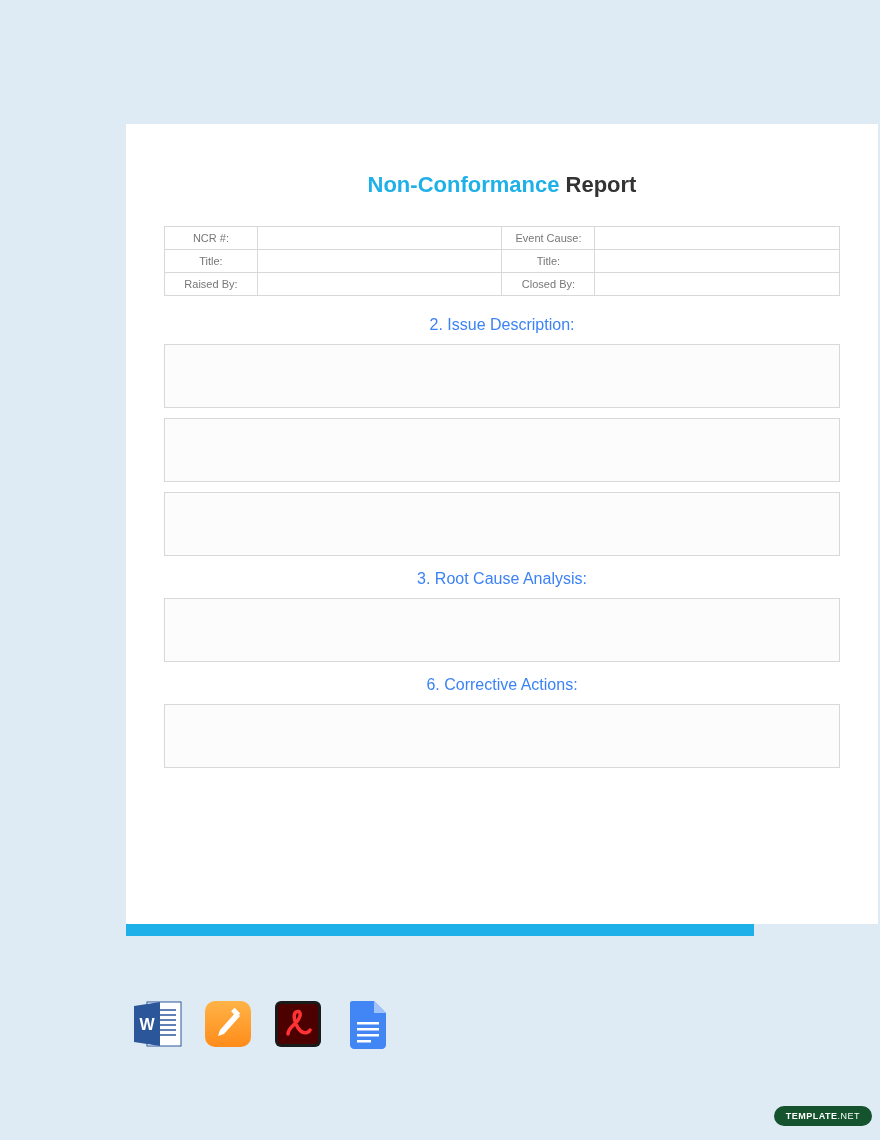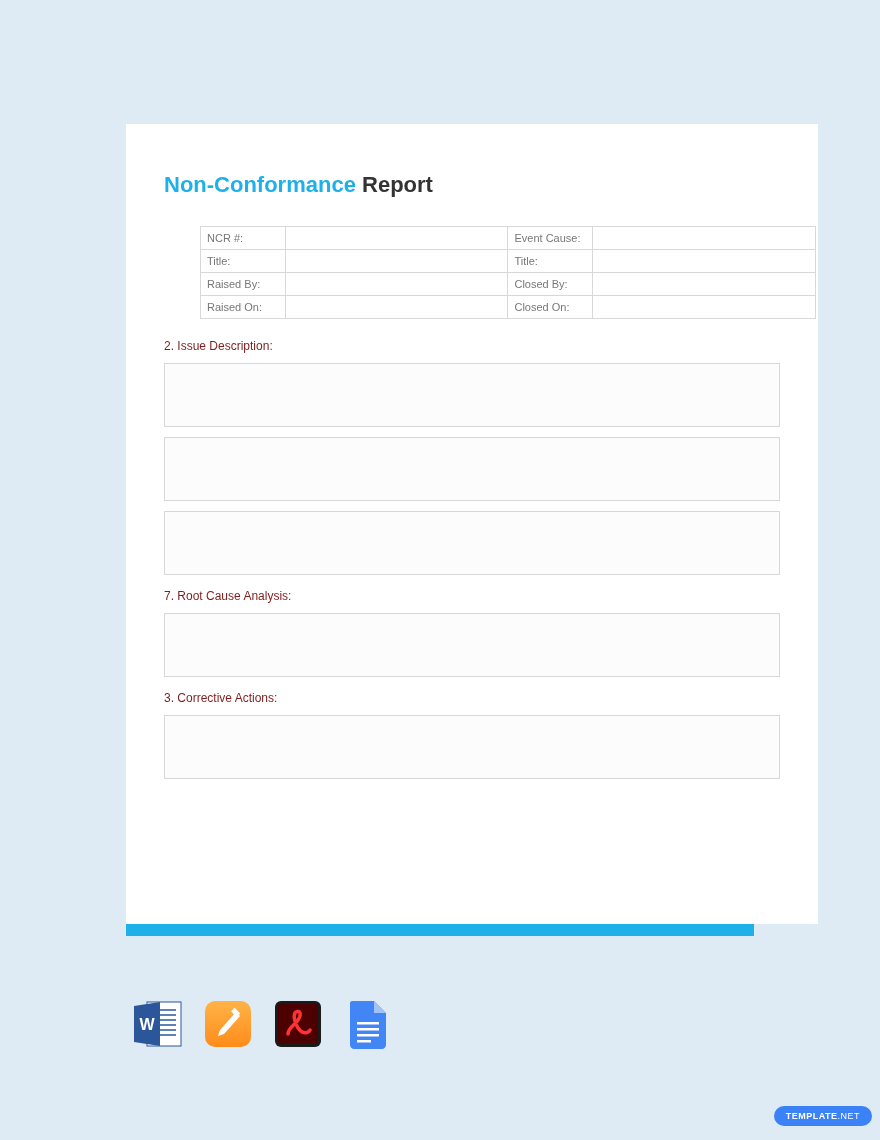--- a/index.html
+++ b/index.html
@@ -8,58 +8,58 @@
     height: 1140px;
     background: #dfebf4;
     font-family: Arial, sans-serif;
     position: relative;
     overflow: hidden;
   }
   .page {
     position: absolute;
     left: 126px;
     top: 124px;
-    width: 692px;
+    width: 752px;
     height: 800px;
     background: #ffffff;
     padding: 48px 38px 30px 38px;
+    text-align: center;
   }
   .accent-bar {
     position: absolute;
     left: 126px;
     top: 924px;
     width: 628px;
     height: 12px;
     background: #1eb0e8;
   }
   .title {
     font-size: 22px;
     font-weight: bold;
     color: #333;
     margin-bottom: 28px;
   }
   .title .blue { color: #1eb0e8; }
   table.meta {
     width: 100%;
     border-collapse: collapse;
     margin-bottom: 20px;
-    margin-left: 36px;
   }
   table.meta td {
     border: 1px solid #d8d8d8;
     font-size: 11px;
     color: #777;
     padding: 5px 6px;
     height: 21px;
   }
   table.meta td.label { width: 76px; }
   table.meta td.val { width: 200px; background: #fff; }
   .section-label {
-    font-size: 12px;
-    color: #7f1d1d;
+    font-size: 16px;
+    color: #3b82f6;
     margin-bottom: 10px;
     margin-top: 14px;
   }
   .text-box {
     width: 100%;
     height: 64px;
     border: 1px solid #d8d8d8;
     background: #fcfcfc;
     margin-bottom: 10px;
   }
@@ -69,21 +69,21 @@
     top: 998px;
     display: flex;
     gap: 18px;
     align-items: center;
   }
   .app-icons svg { width: 52px; height: 52px; }
   .watermark {
     position: absolute;
     right: 8px;
     bottom: 14px;
-    background: #3b82f6;
+    background: #14532d;
     color: #fff;
     font-size: 9px;
     font-weight: bold;
     letter-spacing: 0.5px;
     padding: 5px 12px;
     border-radius: 10px;
     font-family: Arial, sans-serif;
   }
   .watermark .thin { font-weight: normal; }
 </style>
@@ -108,40 +108,34 @@
       <td class="val"></td>
       <td class="label">Title:</td>
       <td class="val"></td>
     </tr>
     <tr>
       <td class="label">Raised By:</td>
       <td class="val"></td>
       <td class="label">Closed By:</td>
       <td class="val"></td>
     </tr>
-    <tr>
-      <td class="label">Raised On:</td>
-      <td class="val"></td>
-      <td class="label">Closed On:</td>
-      <td class="val"></td>
-    </tr>
   </tbody>
     </table>
 
   <div class="section-label">2. Issue Description:</div>
   <div class="text-box"></div>
 
   <div class="text-box"></div>
 
   <div class="text-box"></div>
 
-  <div class="section-label">7. Root Cause Analysis:</div>
+  <div class="section-label">3. Root Cause Analysis:</div>
   <div class="text-box"></div>
 
-  <div class="section-label">3. Corrective Actions:</div>
+  <div class="section-label">6. Corrective Actions:</div>
   <div class="text-box"></div>
 </div>
 
 <div class="accent-bar"></div>
 
 <div class="app-icons">
 
   <svg viewBox="0 0 52 52">
     <rect x="15" y="4" width="34" height="44" fill="#ffffff" stroke="#2b579a" stroke-width="1"></rect>
     <line x1="20" y1="12" x2="44" y2="12" stroke="#2b579a" stroke-width="1.5"></line>

